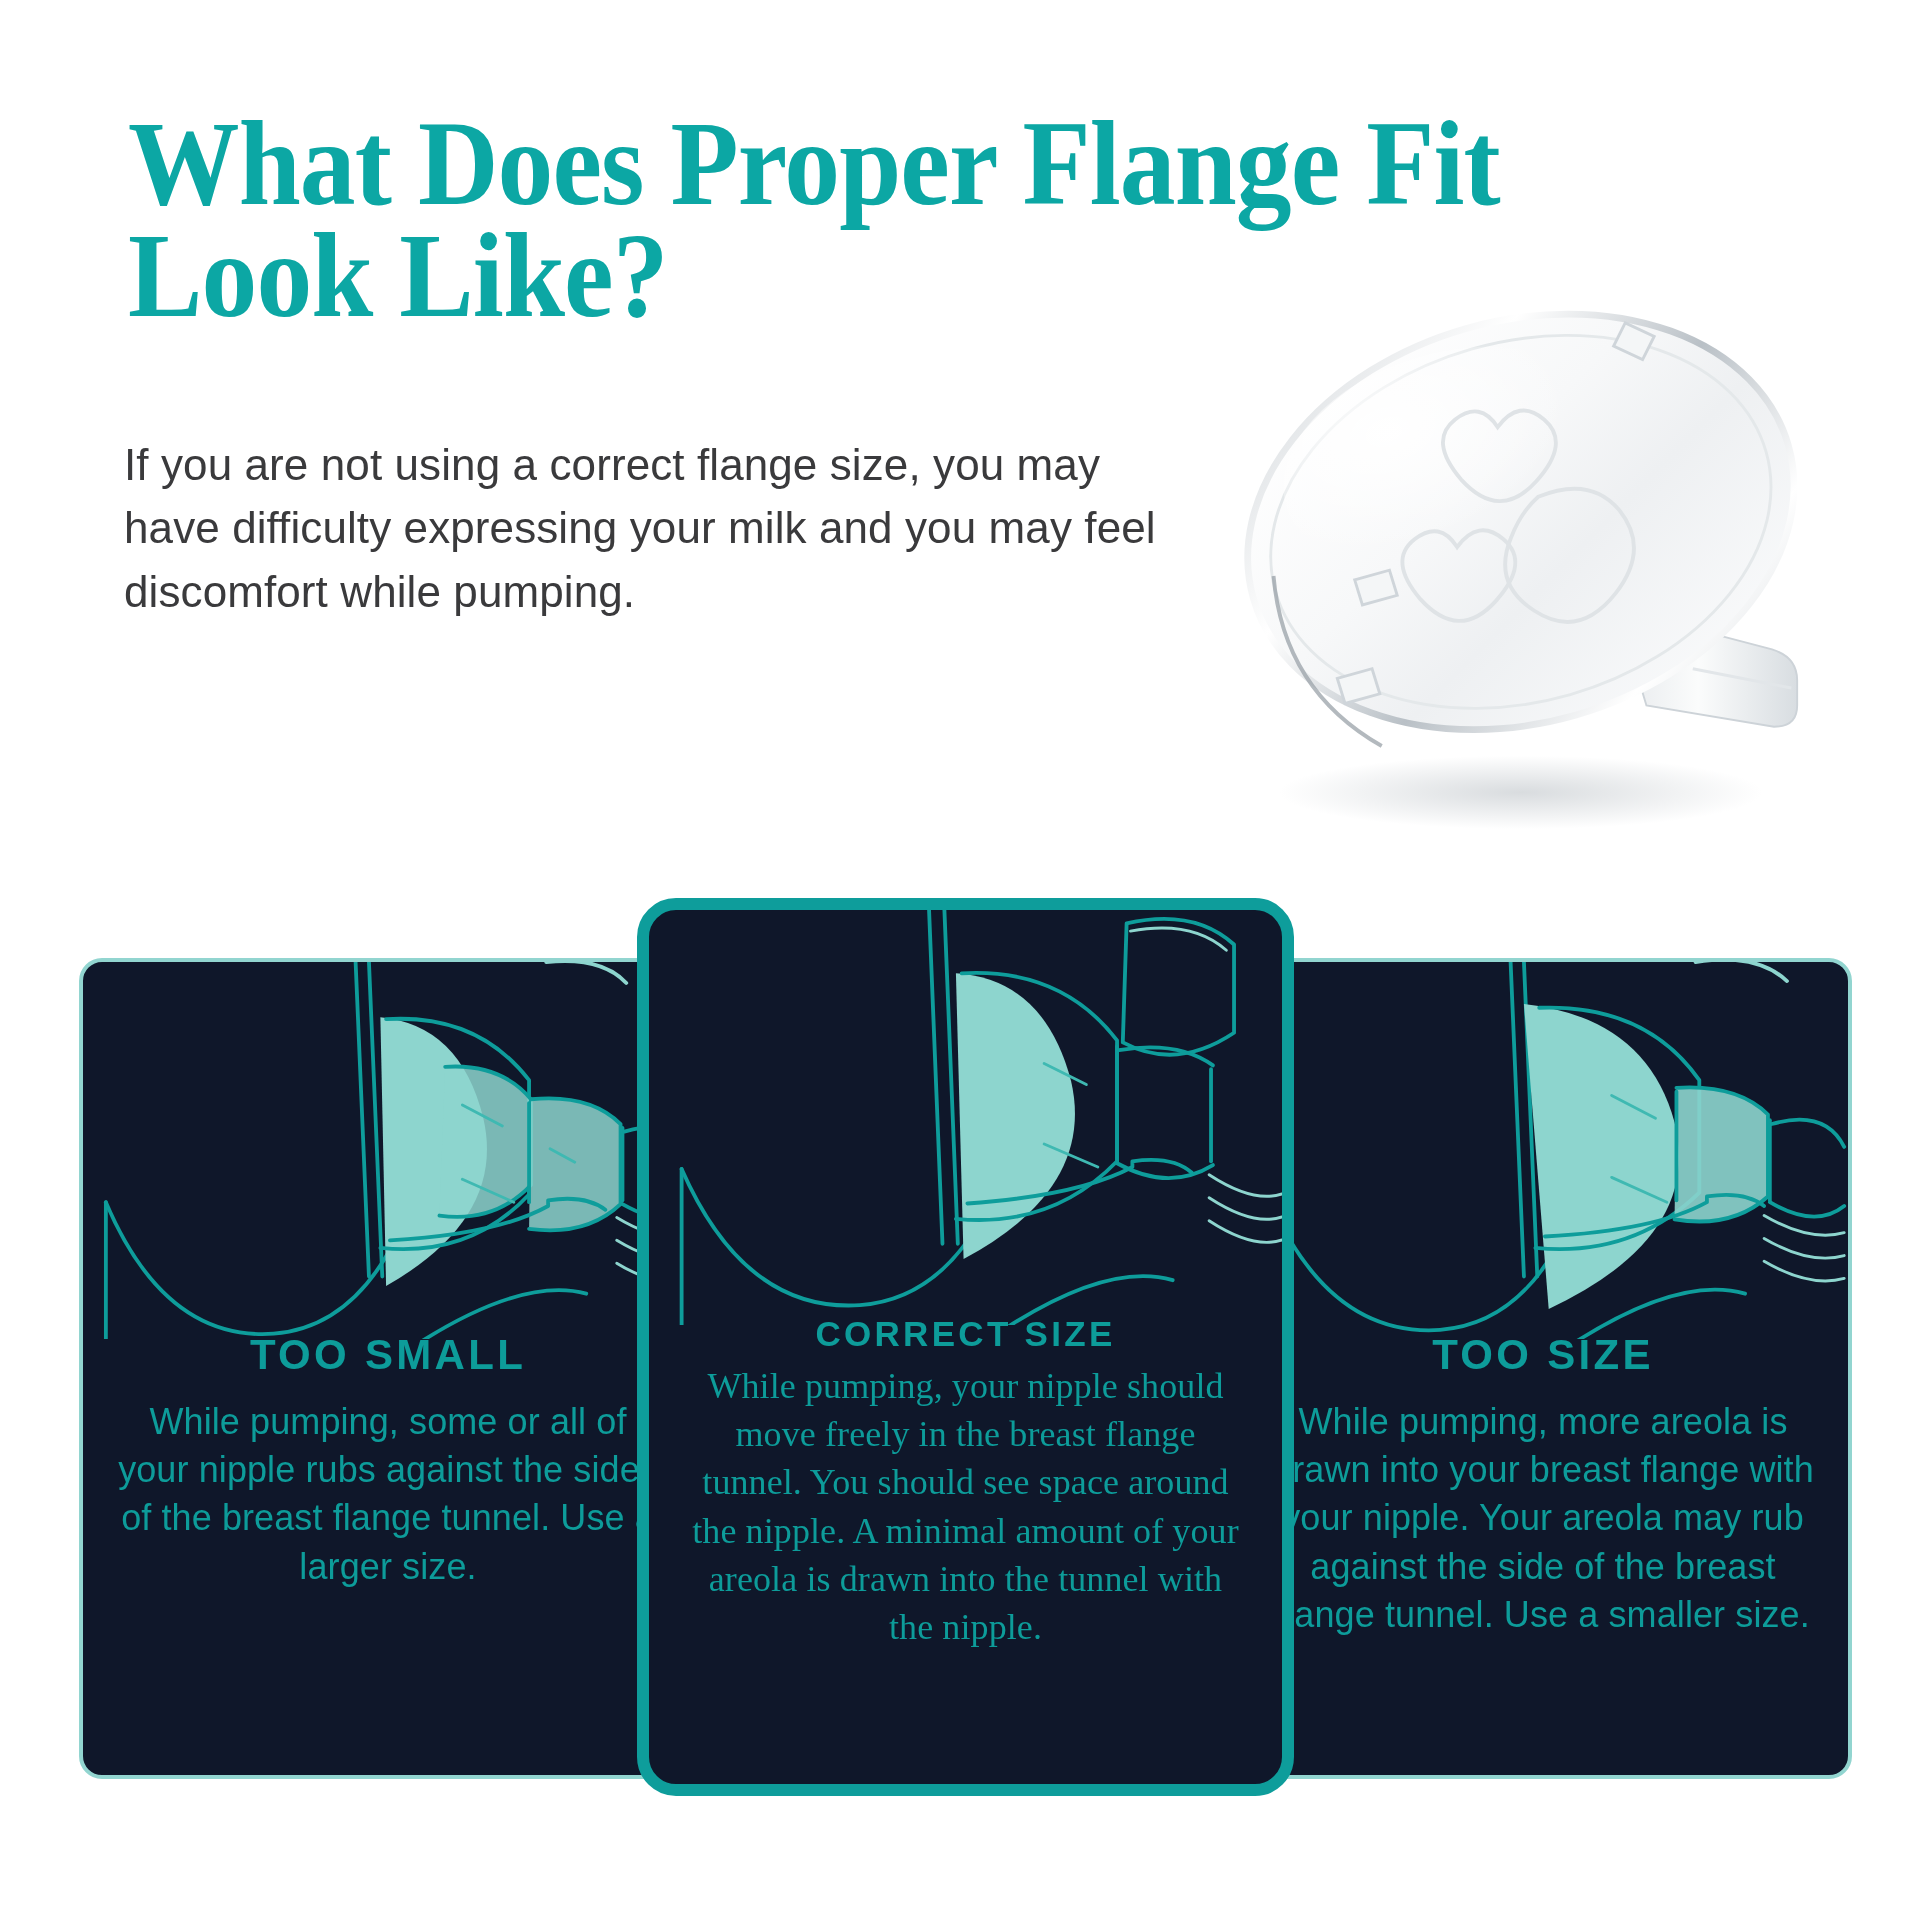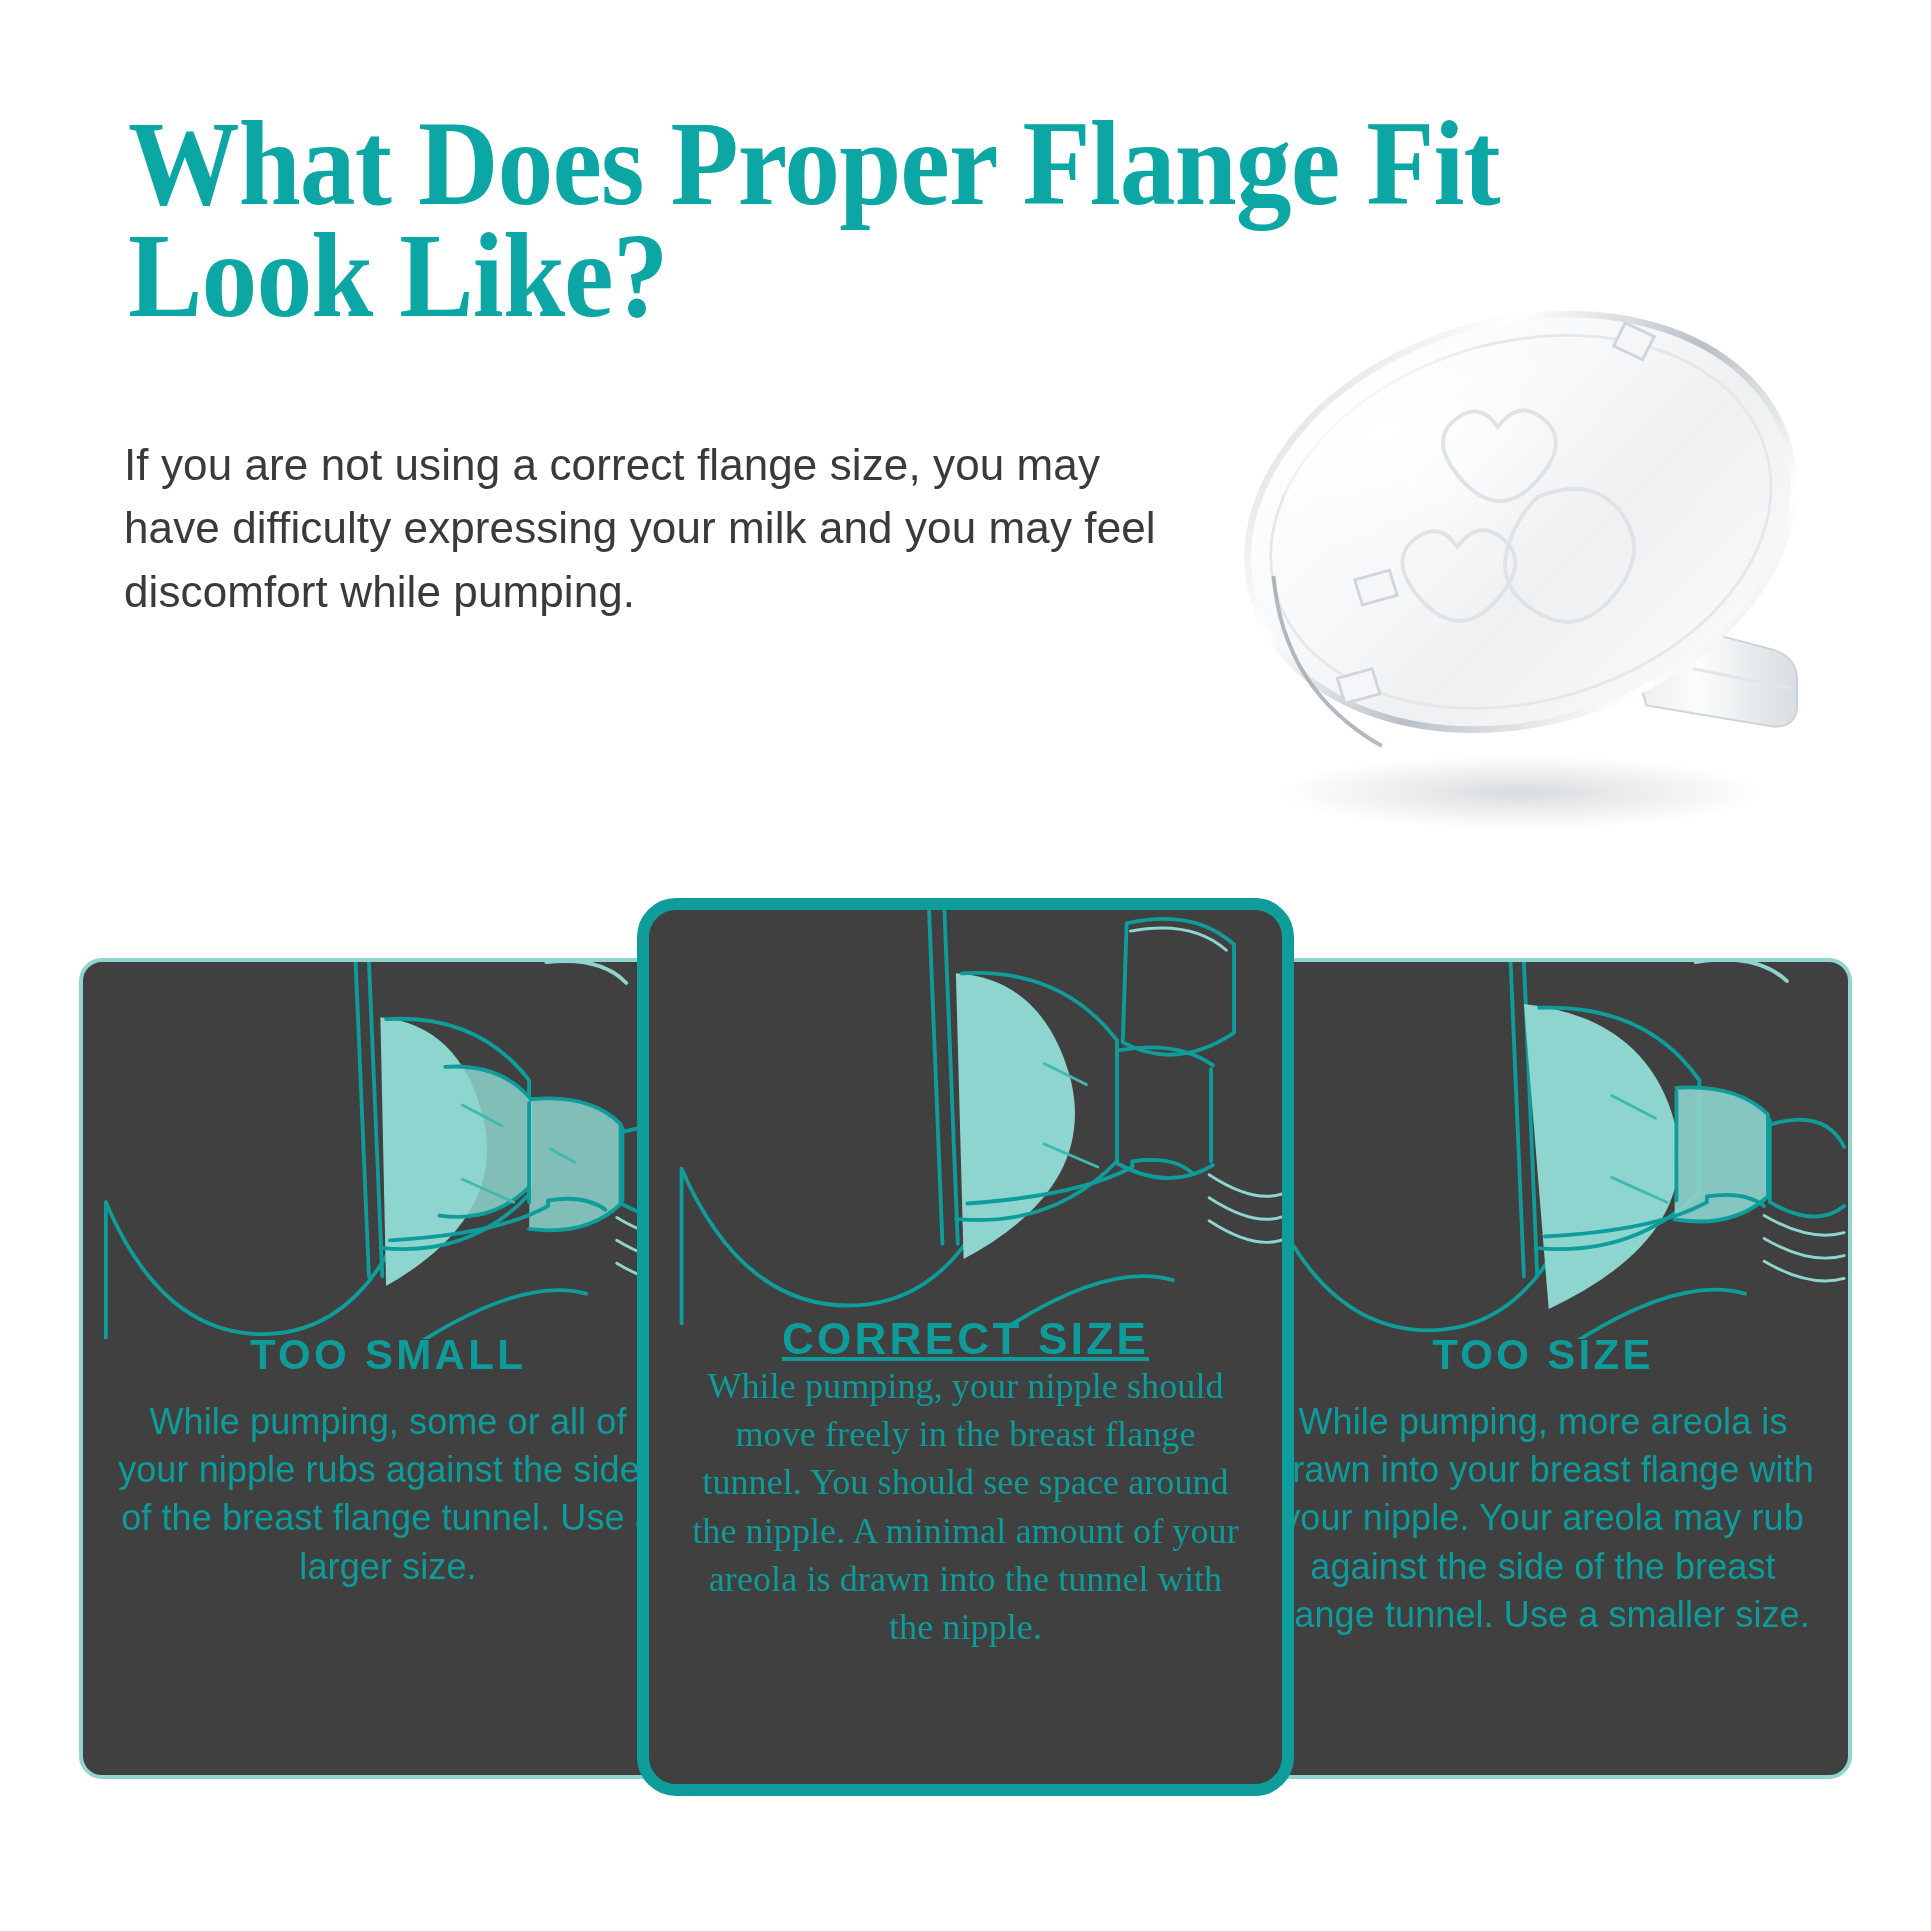--- a/index.html
+++ b/index.html
@@ -43,21 +43,21 @@
   #product svg{display:block;width:657px;height:570px;}
 
   
   #cards{
     position:absolute;
     left:0; top:898px;
     width:1931px; height:966px;
   }
   .card{
     position:absolute;
-    background:#404040;
+    background:#0f172a;
     box-sizing:border-box;
     padding-left:20px;
   }
   .card.side{
     top:60px;
     width:618px;
     height:821px;
     border:4.8px solid #92D5D0;
     border-radius:23px;
   }
@@ -84,21 +84,21 @@
   .card-title{
     position:absolute;
     left:0; width:100%;
     text-align:center;
     font-size:42px;
     font-weight:700;
     letter-spacing:3.3px;
     color:#0D9C9A;
     top:369px;
   }
-  .card.center .card-title{top:404px;font-size:44px;text-decoration:underline;}
+  .card.center .card-title{top:404px;font-size:35px;}
   .card-body{
     position:absolute;
     left:33px; right:33px;
     top:436px;
     text-align:center;
     font-size:36px;
     line-height:1.34;
     color:#0D9C9A;
     letter-spacing:0.1px;
   }

